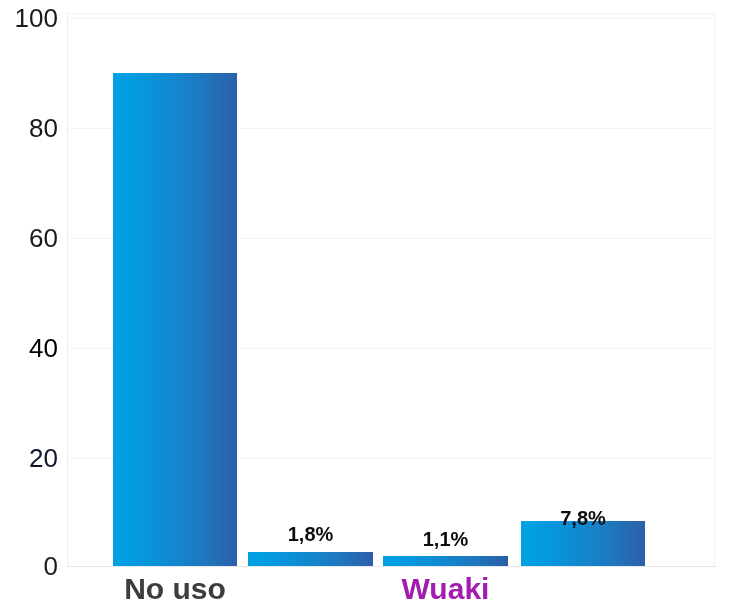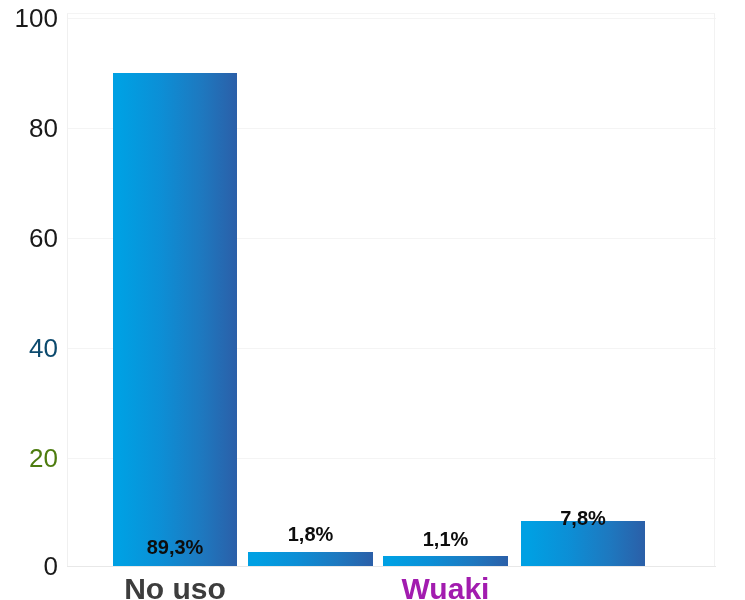--- a/index.html
+++ b/index.html
@@ -127,24 +127,24 @@
   <div class="ytick-wrap" style="top:18px;">
     <div class="ytick" style="top: -13px; position: absolute; color: rgb(26, 26, 26);">100</div>
   </div>
   <div class="ytick-wrap" style="top:128px;">
     <div class="ytick" style="top: -13px; position: absolute; color: rgb(26, 26, 26);">80</div>
   </div>
   <div class="ytick-wrap" style="top:238px;">
     <div class="ytick" style="top: -13px; position: absolute; color: rgb(26, 26, 26);">60</div>
   </div>
   <div class="ytick-wrap" style="top:348px;">
-    <div class="ytick" style="top: -13px; position: absolute; color: #0c4a6e;">40</div>
+    <div class="ytick" style="top: -13px; position: absolute; color: #000000;">40</div>
   </div>
   <div class="ytick-wrap" style="top:458px;">
-    <div class="ytick" style="top: -13px; position: absolute; color: #4d7c0f;">20</div>
+    <div class="ytick" style="top: -13px; position: absolute; color: #0f172a;">20</div>
   </div>
   <div class="ytick-wrap" style="top:566px;">
     <div class="ytick" style="top: -13px; position: absolute; color: rgb(26, 26, 26);">0</div>
   </div>
 
   <div class="bars-layer">
 
     <div class="bar" id="bar-0" style="left: 113px; width: 124px; height: 493px;">
       <div class="bar-fill" style="background: linear-gradient(to right, rgb(0, 160, 227) 0%, rgb(0, 160, 227) 6%, rgb(12, 143, 214) 38%, rgb(30, 120, 191) 72%, rgb(43, 95, 168) 100%);"></div>
     </div>
@@ -156,21 +156,20 @@
     <div class="bar" id="bar-2" style="left:383px; width:125px; height:10px;">
       <div class="bar-fill" style="background: linear-gradient(to right, rgb(0, 160, 227) 0%, rgb(0, 160, 227) 6%, rgb(12, 143, 214) 38%, rgb(30, 120, 191) 72%, rgb(43, 95, 168) 100%);"></div>
     </div>
 
     <div class="bar" id="bar-3" style="left:521px; width:124px; height:45px;">
       <div class="bar-fill" style="background: linear-gradient(to right, rgb(0, 160, 227) 0%, rgb(0, 160, 227) 6%, rgb(12, 143, 214) 38%, rgb(30, 120, 191) 72%, rgb(43, 95, 168) 100%);"></div>
     </div>
 
   </div>
 
-  <div class="value-label" style="left: 113px; width: 124px; top: 537px; color: rgb(13, 13, 13);">89,3%</div>
 
   <div class="value-label" style="left: 248px; width: 125px; top: 524px; color: rgb(13, 13, 13);">1,8%</div>
 
   <div class="value-label" style="left: 383px; width: 125px; top: 529px; color: rgb(13, 13, 13);">1,1%</div>
 
   <div class="value-label" style="left: 521px; width: 124px; top: 508px; color: rgb(13, 13, 13);">7,8%</div>
 
   <div class="cat-label" style="left: 113px; width: 124px; top: 574px; color: rgb(61, 61, 61);">No uso</div>
 
 

